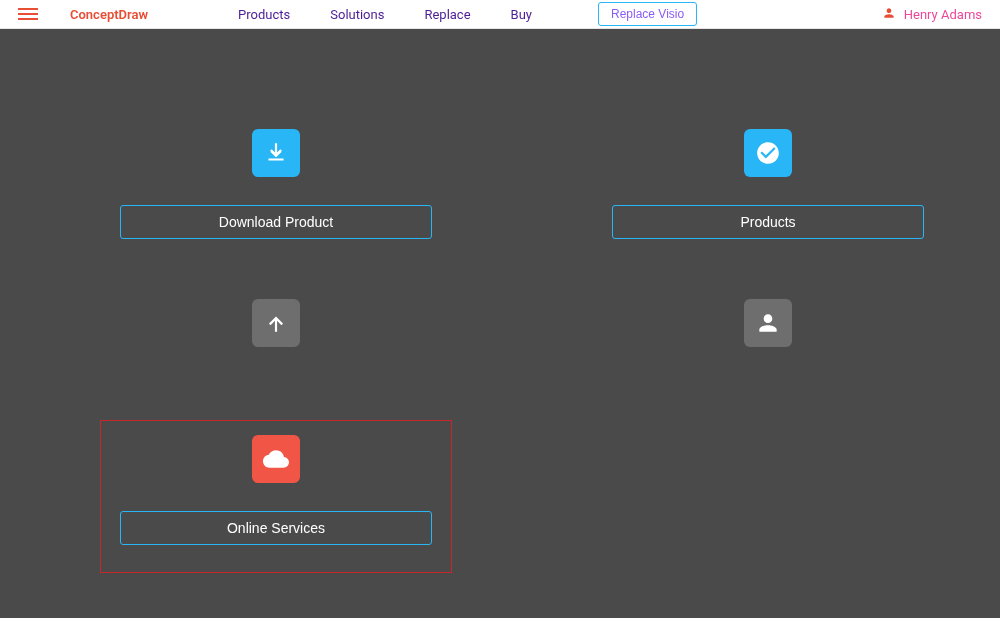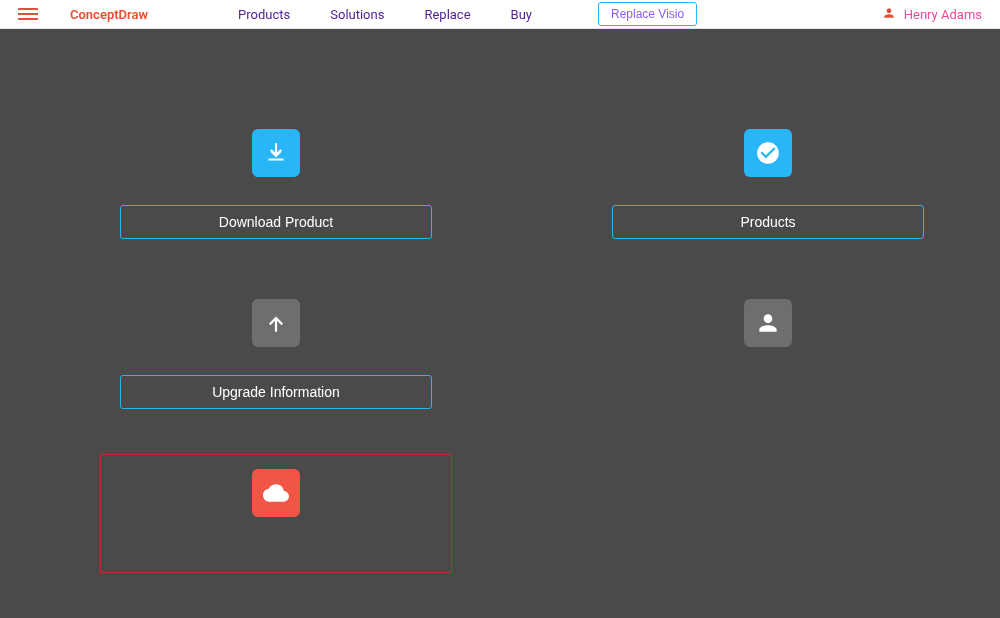--- a/index.html
+++ b/index.html
@@ -72,34 +72,34 @@
     </div>
     <button class="tile-button">Products</button>
   </div>
 
   <div class="tile-group">
     <div class="tile-icon gray">
       <svg viewBox="0 0 24 24">
           <path d="M11 20h2V10h0l4 4 1.5-1.5L12 6l-6.5 6.5L7 14l4-4z"></path>
         </svg>
     </div>
-    <button class="tile-button">Upgrade Information</button>
   </div>
 
 
   <div class="tile-group">
     <div class="tile-icon gray">
       <svg viewBox="0 0 24 24">
           <path d="M12 12c2.21 0 4-1.79 4-4s-1.79-4-4-4-4 1.79-4 4 1.79 4 4 4zm0 2c-2.67 0-8 1.34-8 4v2h16v-2c0-2.66-5.33-4-8-4z"></path>
         </svg>
     </div>
   </div>
 
   <div class="tile-group">
     <div class="highlight-box"></div>
     <div class="tile-icon red">
       <svg viewBox="0 0 24 24">
           <path d="M19.35 10.04C18.67 6.59 15.64 4 12 4 9.11 4 6.6 5.64 5.35 8.04 2.34 8.36 0 10.91 0 14c0 3.31 2.69 6 6 6h13c2.76 0 5-2.24 5-5 0-2.64-2.05-4.78-4.65-4.96z"></path>
         </svg>
     </div>
+    <button class="tile-button">Online Services</button>
   </div>
 
 </div>
 
 </body></html>

